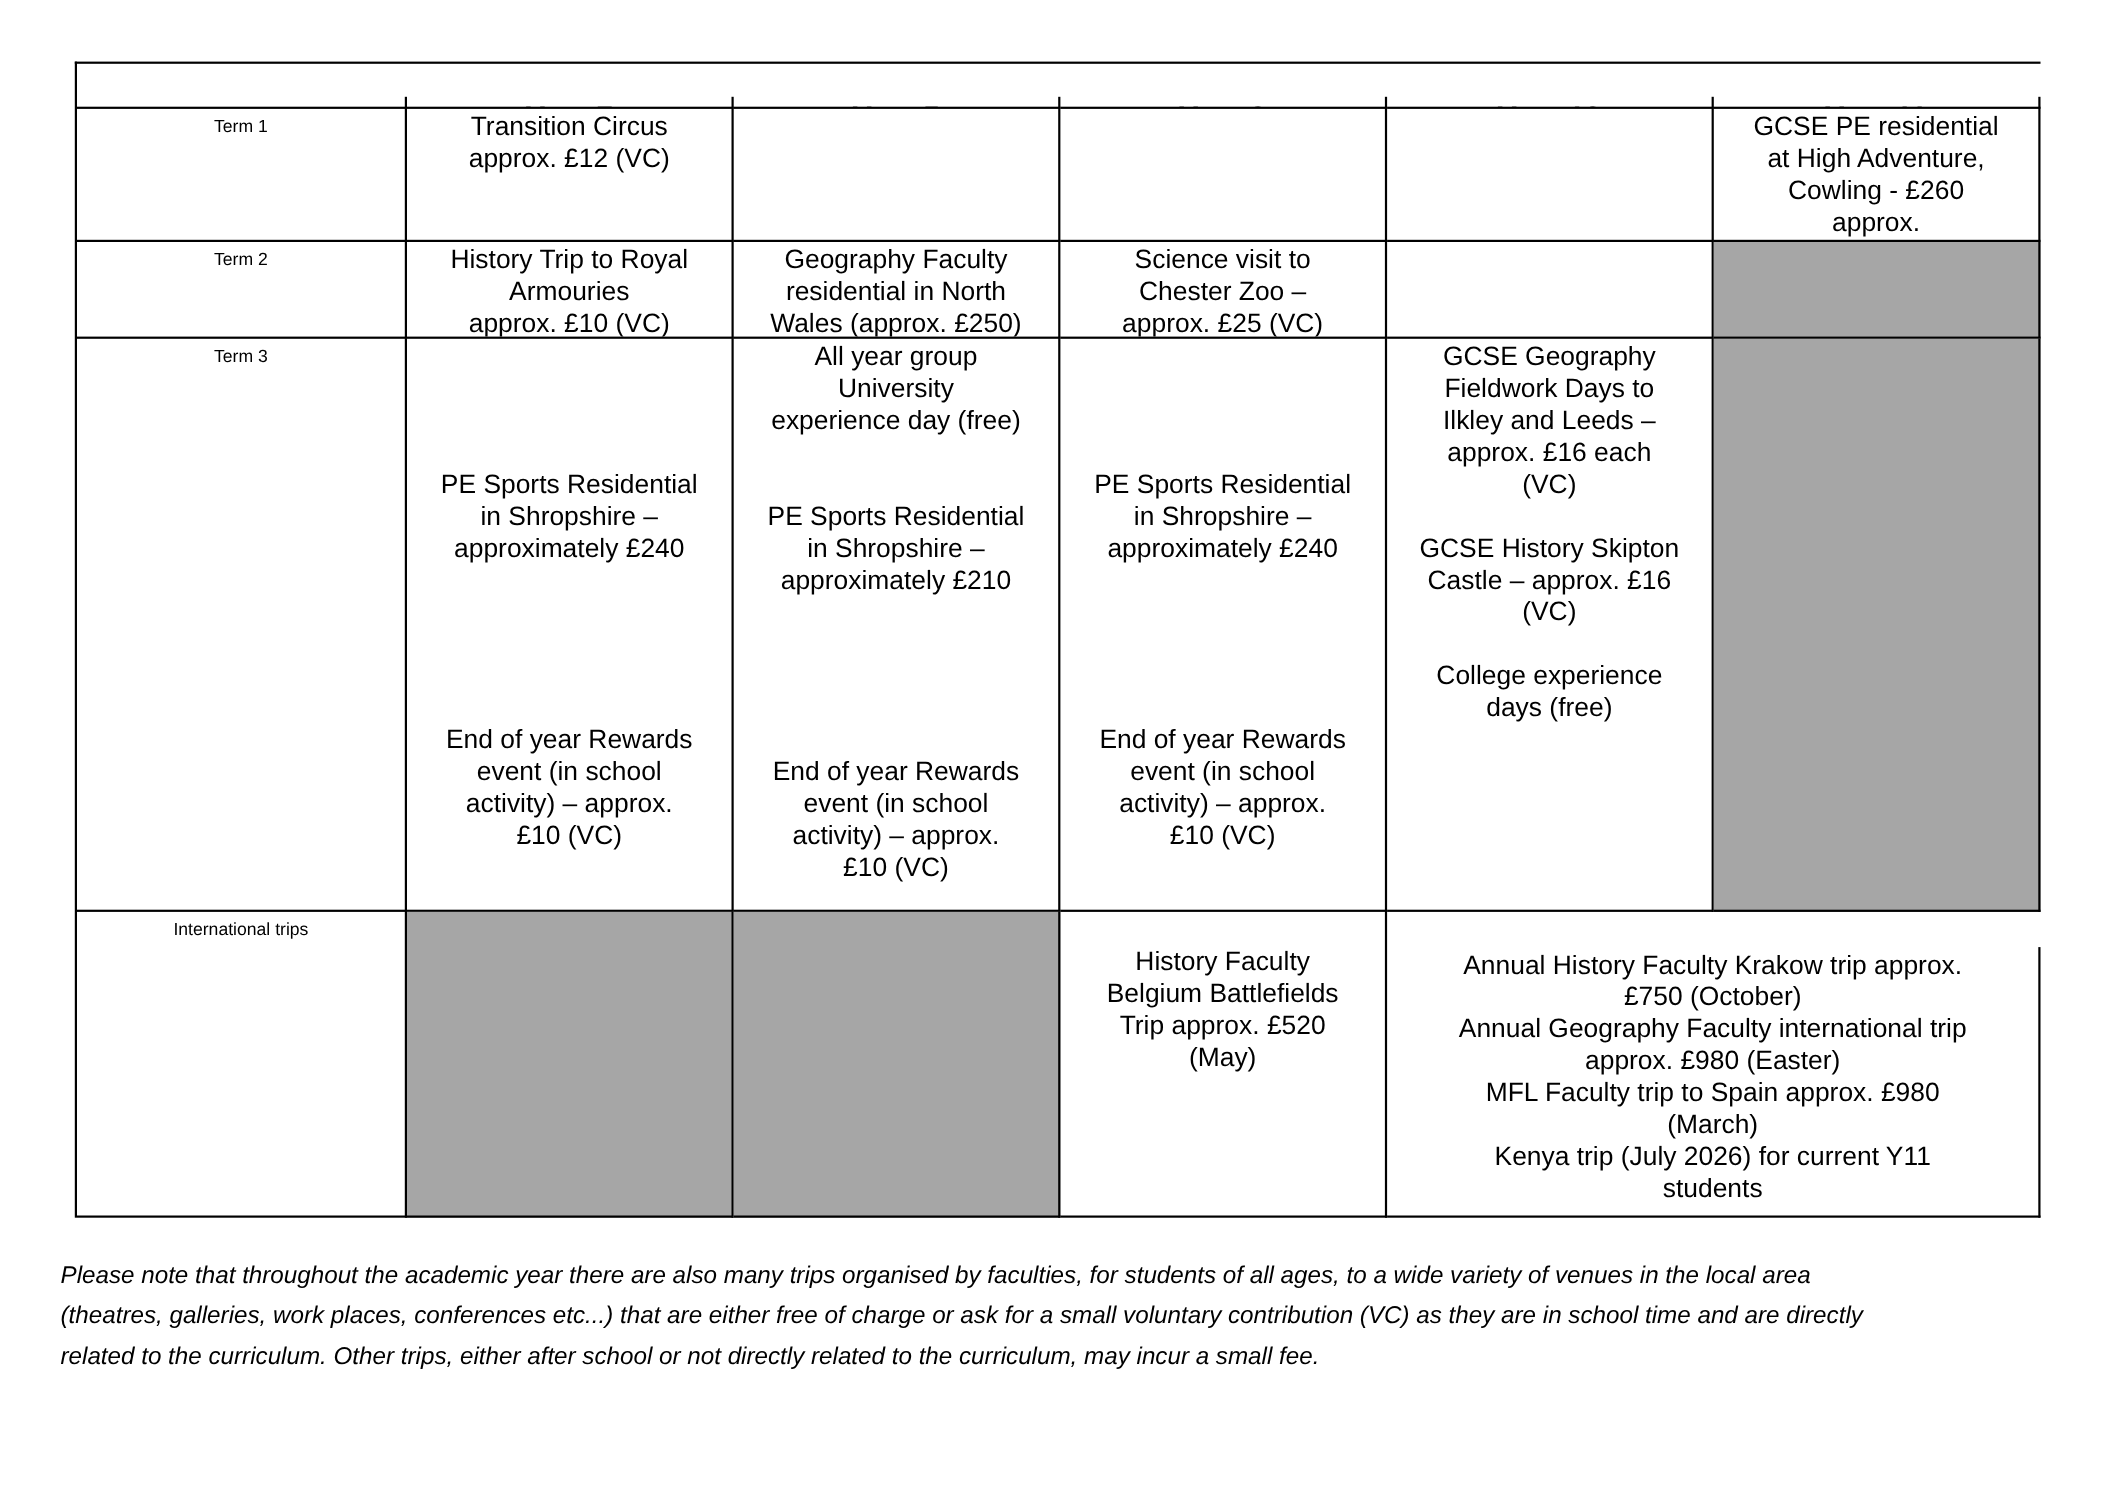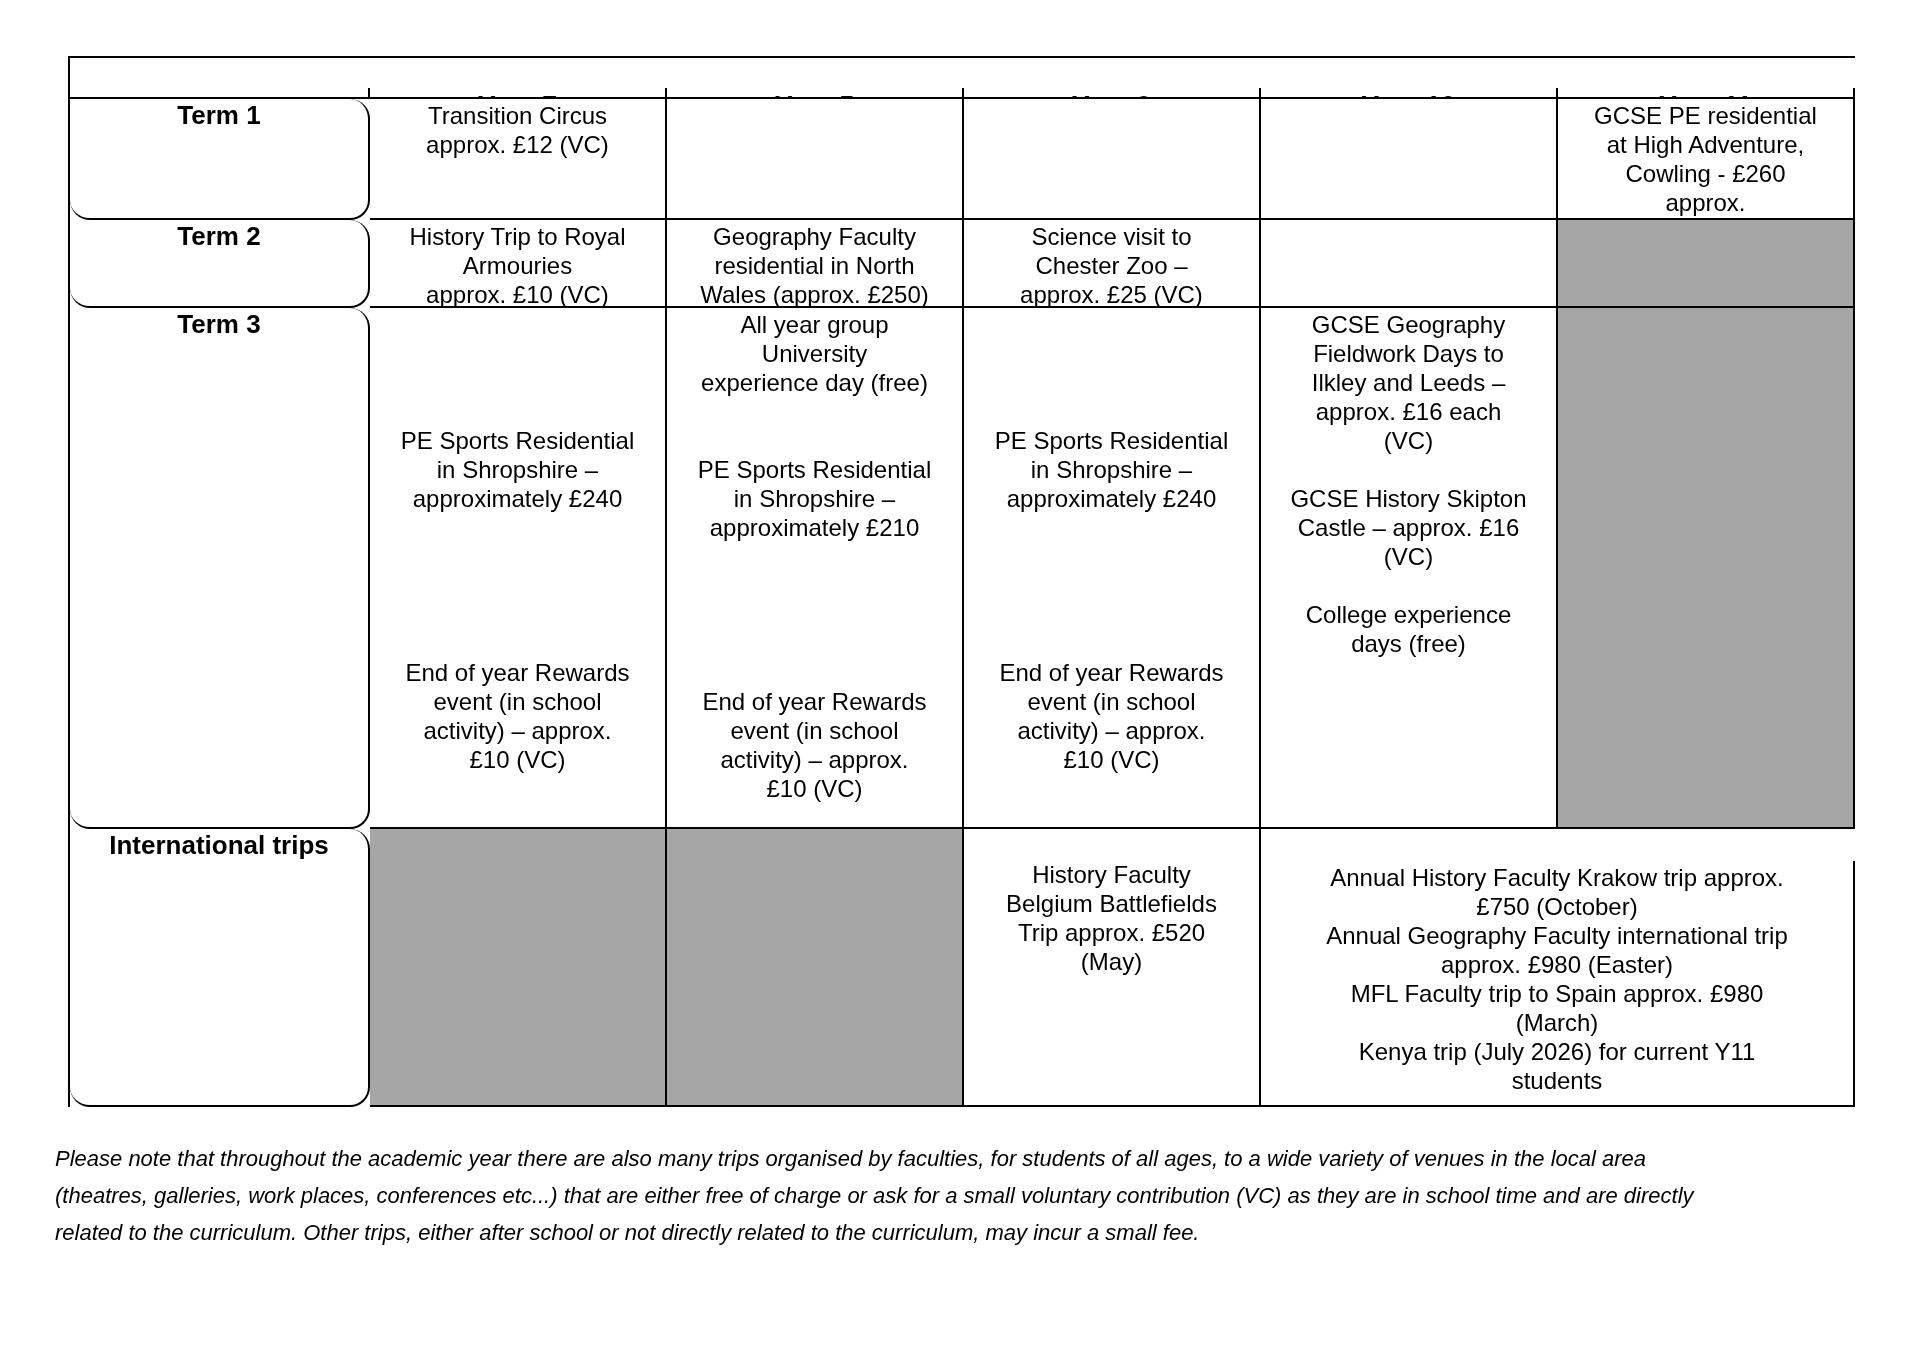--- a/index.html
+++ b/index.html
@@ -39,23 +39,22 @@
     overflow: hidden;
   }
   .header-cell {
     font-weight: bold;
     font-size: 27px;
     line-height: 35px;
     padding: 1px 6px;
     margin-top: 30px;
   }
   .label-cell {
-    font-weight: bold;
-    font-size: 26px;
-    border-radius: 20px;
+    font-weight: normal;
+    font-size: 16px;
   }
   .shaded {
     background: #a6a6a6;
   }
   .colspan2 {
     grid-column: span 2;
     margin-top: 32px;
   }
   .footer-note {
     position: absolute;

